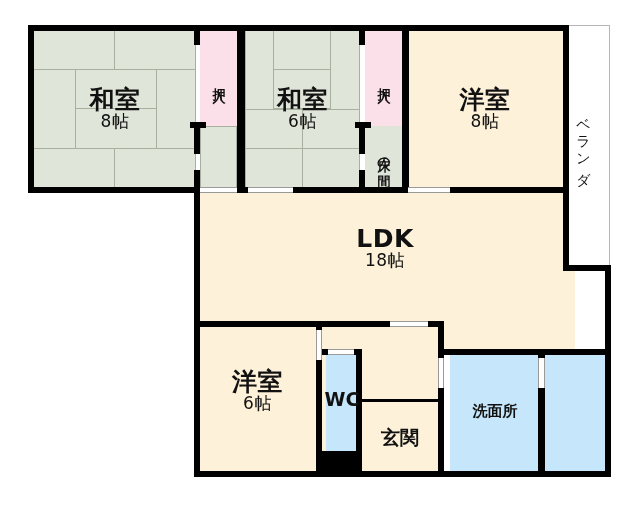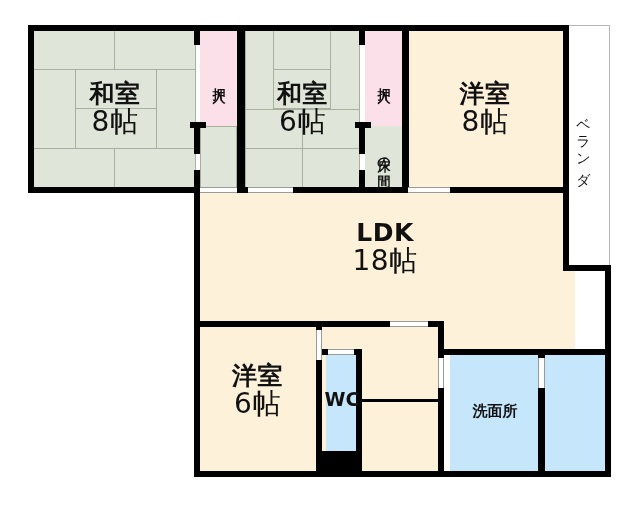--- a/index.html
+++ b/index.html
@@ -49,21 +49,21 @@
     color: #111111;
     text-align: center;
     line-height: 1.05;
     white-space: pre;
     pointer-events: none;
   }
   .label .l1 { display: block; font-weight: bold; }
   .label .l2 { display: block; }
 
   .big { font-size: 25px; font-weight: 500; letter-spacing: 0.5px; }
-  .big .l2 { font-size: 28px; }
+  .big .l2 { font-size: 17px; }
   .mid { font-size: 19px; }
   .small { font-size: 15px; }
   .tiny { font-size: 13px; }
 
   
   .vert {
     writing-mode: vertical-rl;
     text-orientation: upright;
     letter-spacing: 1px;
     line-height: 1.0;
@@ -234,20 +234,23 @@
 
   <div class="label big" style="left:205px; top:360px; width:105px; height:62px;">
     <span class="l1">洋室</span>
     <span class="l2">6帖</span>
   </div>
 
   <div class="label mid" style="left:324px; top:388px; width:36px; height:24px;">
     <span class="l1">WC</span>
   </div>
 
+  <div class="label mid" style="left:368px; top:425px; width:64px; height:26px;">
+    <span class="l1">玄関</span>
+  </div>
 
   <div class="label small" style="left:456px; top:400px; width:78px; height:24px;align-items:center;">
     <span class="l1">洗面所</span>
   </div>
 
 
   <div class="label tiny vert" style="left:203px; top:48px; width:32px; height:62px;">
     <span class="l1">押入</span>
   </div>
 

